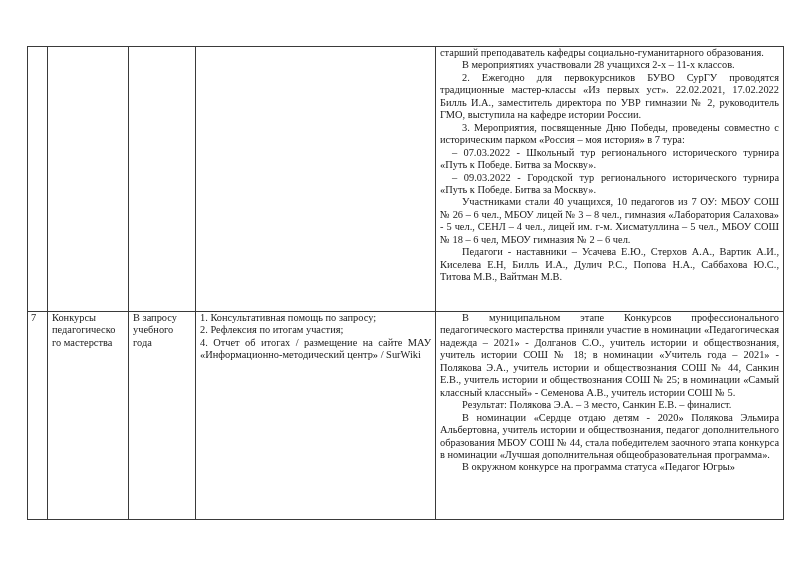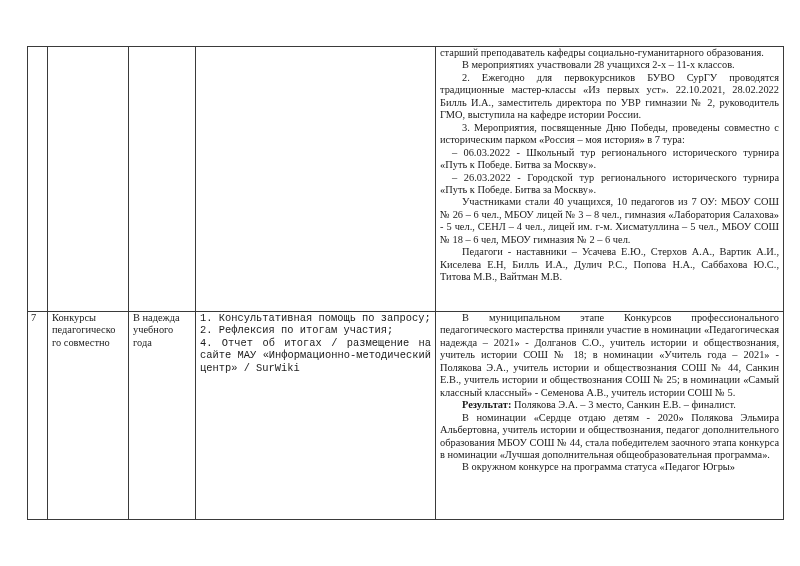--- a/index.html
+++ b/index.html
@@ -11,22 +11,22 @@
   table.report td { border:1.4px solid #3a3a3a; vertical-align:top; padding:0 4px;
                     font-size:10.4px; line-height:12.45px; }
   col.c-num { width:20px; } col.c-name { width:81px; } col.c-time { width:67px; }
   col.c-form { width:240px; } col.c-res { width:348px; }
   .row-cont td { height:264px; }
   .row-7 td { height:207px; }
   .num { padding:0 3px !important; }
   .res p { margin:0; text-align:justify; }
   .res p.ind { text-indent:22px; }
   .res p.ind2 { text-indent:12px; }
-  .res .b { font-weight:bold; }
-  .form p { margin:0; text-align:justify;font-family:Liberation Mono, monospace; }
+  .res .b { font-weight:normal; }
+  .form p { margin:0; text-align:justify; }
 </style>
 </head>
 <body>
 
 <div class="page">
   <table class="report">
     <colgroup>
       <col class="c-num">
         <col class="c-name">
         <col class="c-time">
@@ -35,32 +35,32 @@
     </colgroup>
     <tbody>
         <tr class="row-cont">
       <td class="num"></td>
       <td></td>
       <td></td>
       <td class="form"></td>
       <td class="res">
         <p>старший преподаватель кафедры социально-гуманитарного образования.</p>
         <p class="ind">В мероприятиях участвовали 28 учащихся 2-х – 11-х классов.</p>
-        <p class="ind">2. Ежегодно для первокурсников БУВО СурГУ проводятся традиционные мастер-классы «Из первых уст». 22.10.2021, 28.02.2022 Билль И.А., заместитель директора по УВР гимназии № 2, руководитель ГМО, выступила на кафедре истории России.</p>
+        <p class="ind">2. Ежегодно для первокурсников БУВО СурГУ проводятся традиционные мастер-классы «Из первых уст». 22.02.2021, 17.02.2022 Билль И.А., заместитель директора по УВР гимназии № 2, руководитель ГМО, выступила на кафедре истории России.</p>
         <p class="ind">3. Мероприятия, посвященные Дню Победы, проведены совместно с историческим парком «Россия – моя история» в 7 тура:</p>
-        <p class="ind2">– 06.03.2022  - Школьный тур регионального исторического турнира «Путь к Победе. Битва за Москву».</p>
-        <p class="ind2">– 26.03.2022 - Городской тур регионального исторического турнира «Путь к Победе. Битва за Москву».</p>
+        <p class="ind2">– 07.03.2022  - Школьный тур регионального исторического турнира «Путь к Победе. Битва за Москву».</p>
+        <p class="ind2">– 09.03.2022 - Городской тур регионального исторического турнира «Путь к Победе. Битва за Москву».</p>
         <p class="ind">Участниками стали 40 учащихся, 10 педагогов из 7 ОУ: МБОУ СОШ № 26 – 6 чел., МБОУ лицей № 3 – 8 чел., гимназия «Лаборатория Салахова» - 5 чел., СЕНЛ – 4 чел., лицей им. г-м. Хисматуллина – 5 чел., МБОУ СОШ № 18 – 6 чел, МБОУ гимназия № 2 – 6 чел.</p>
         <p class="ind">Педагоги - наставники – Усачева Е.Ю., Стерхов А.А., Вартик А.И., Киселева Е.Н, Билль И.А., Дулич Р.С., Попова Н.А., Саббахова Ю.С., Титова М.В., Вайтман М.В.</p>
       </td>
     </tr>
     <tr class="row-7">
       <td class="num">7</td>
-      <td>Конкурсы педагогическо го совместно</td>
-      <td>В надежда учебного года</td>
+      <td>Конкурсы педагогическо го мастерства</td>
+      <td>В запросу учебного года</td>
       <td class="form">
         <p>1. Консультативная помощь по запросу;</p>
         <p>2. Рефлексия по итогам участия;</p>
         <p>4. Отчет об итогах / размещение на сайте МАУ «Информационно-методический центр» / SurWiki</p>
       </td>
       <td class="res">
         <p class="ind">В муниципальном этапе Конкурсов профессионального педагогического мастерства приняли участие в номинации «Педагогическая надежда – 2021» - Долганов С.О., учитель истории и обществознания, учитель истории СОШ № 18; в номинации «Учитель года – 2021» - Полякова Э.А., учитель истории и обществознания СОШ № 44, Санкин Е.В., учитель истории и обществознания СОШ № 25; в номинации «Самый классный классный» - Семенова А.В.,  учитель истории СОШ № 5.</p>
         <p class="ind"><span class="b">Результат:</span><span> Полякова Э.А. – 3 место, Санкин Е.В. – финалист.</span></p>
         <p class="ind">В номинации «Сердце отдаю детям - 2020» Полякова Эльмира Альбертовна, учитель истории и обществознания, педагог дополнительного образования МБОУ СОШ № 44, стала победителем заочного этапа конкурса в номинации «Лучшая дополнительная общеобразовательная программа».</p>
         <p class="ind">В окружном конкурсе на программа статуса «Педагог Югры»</p>

